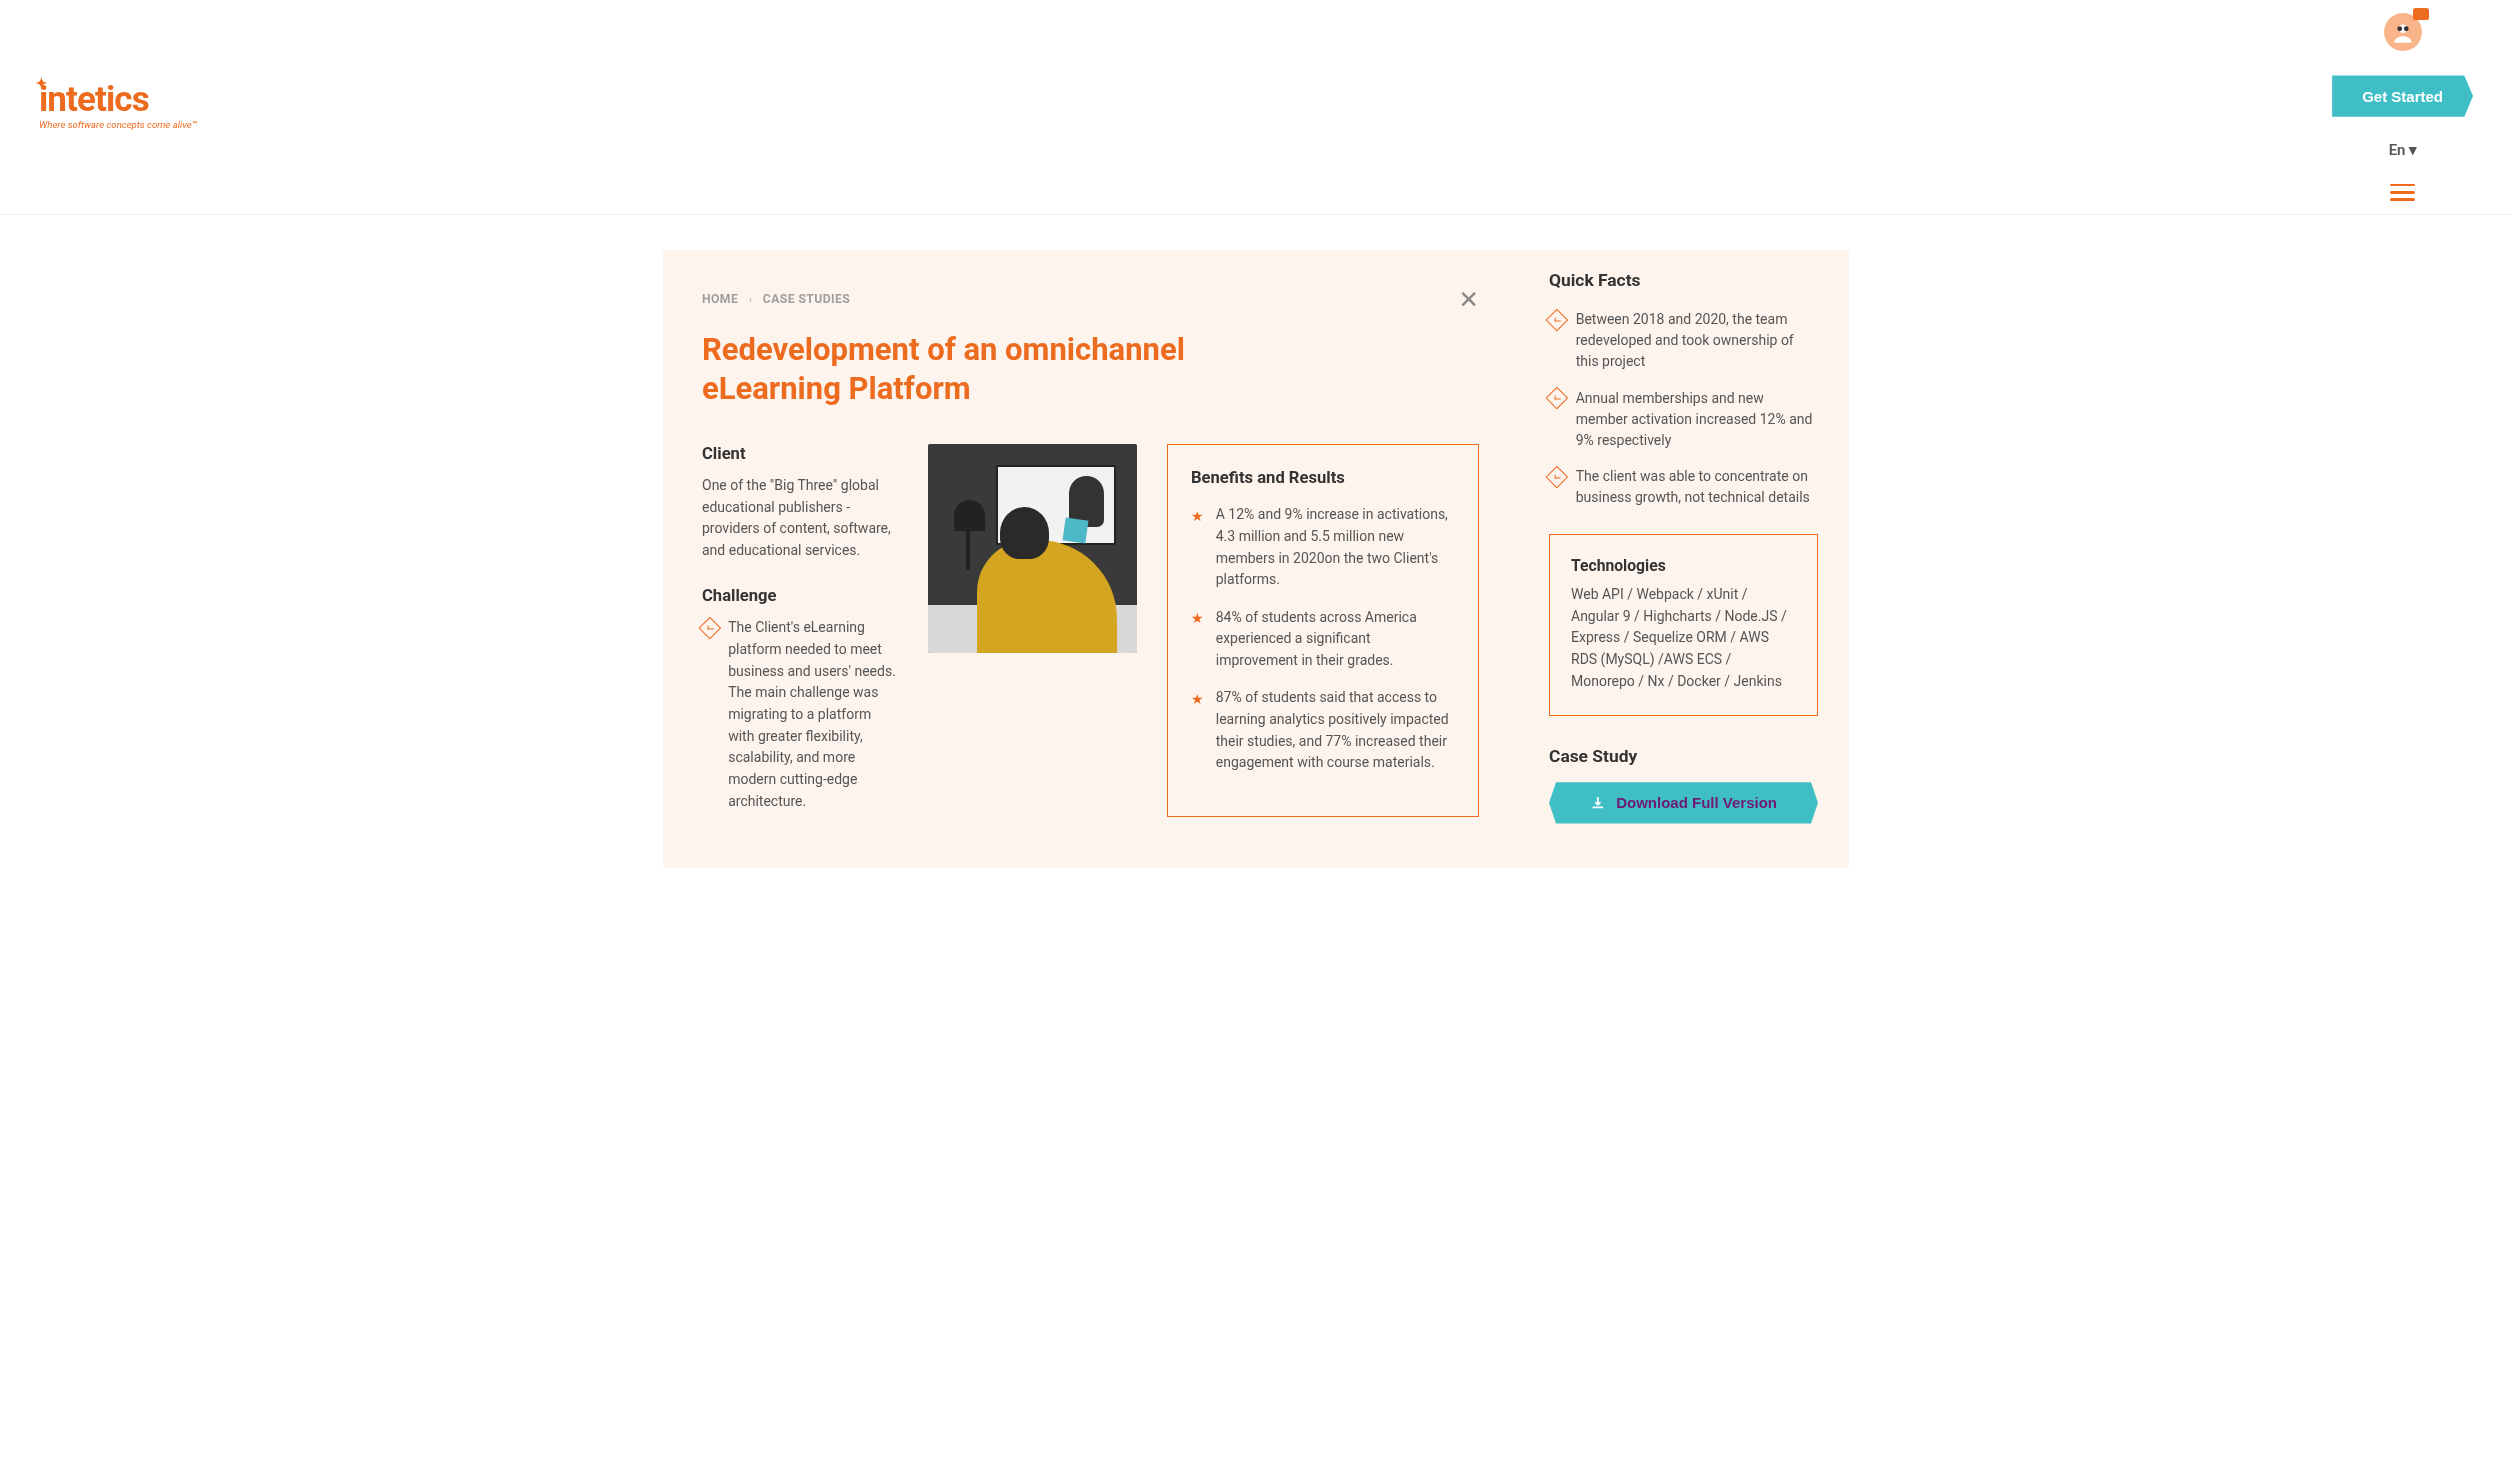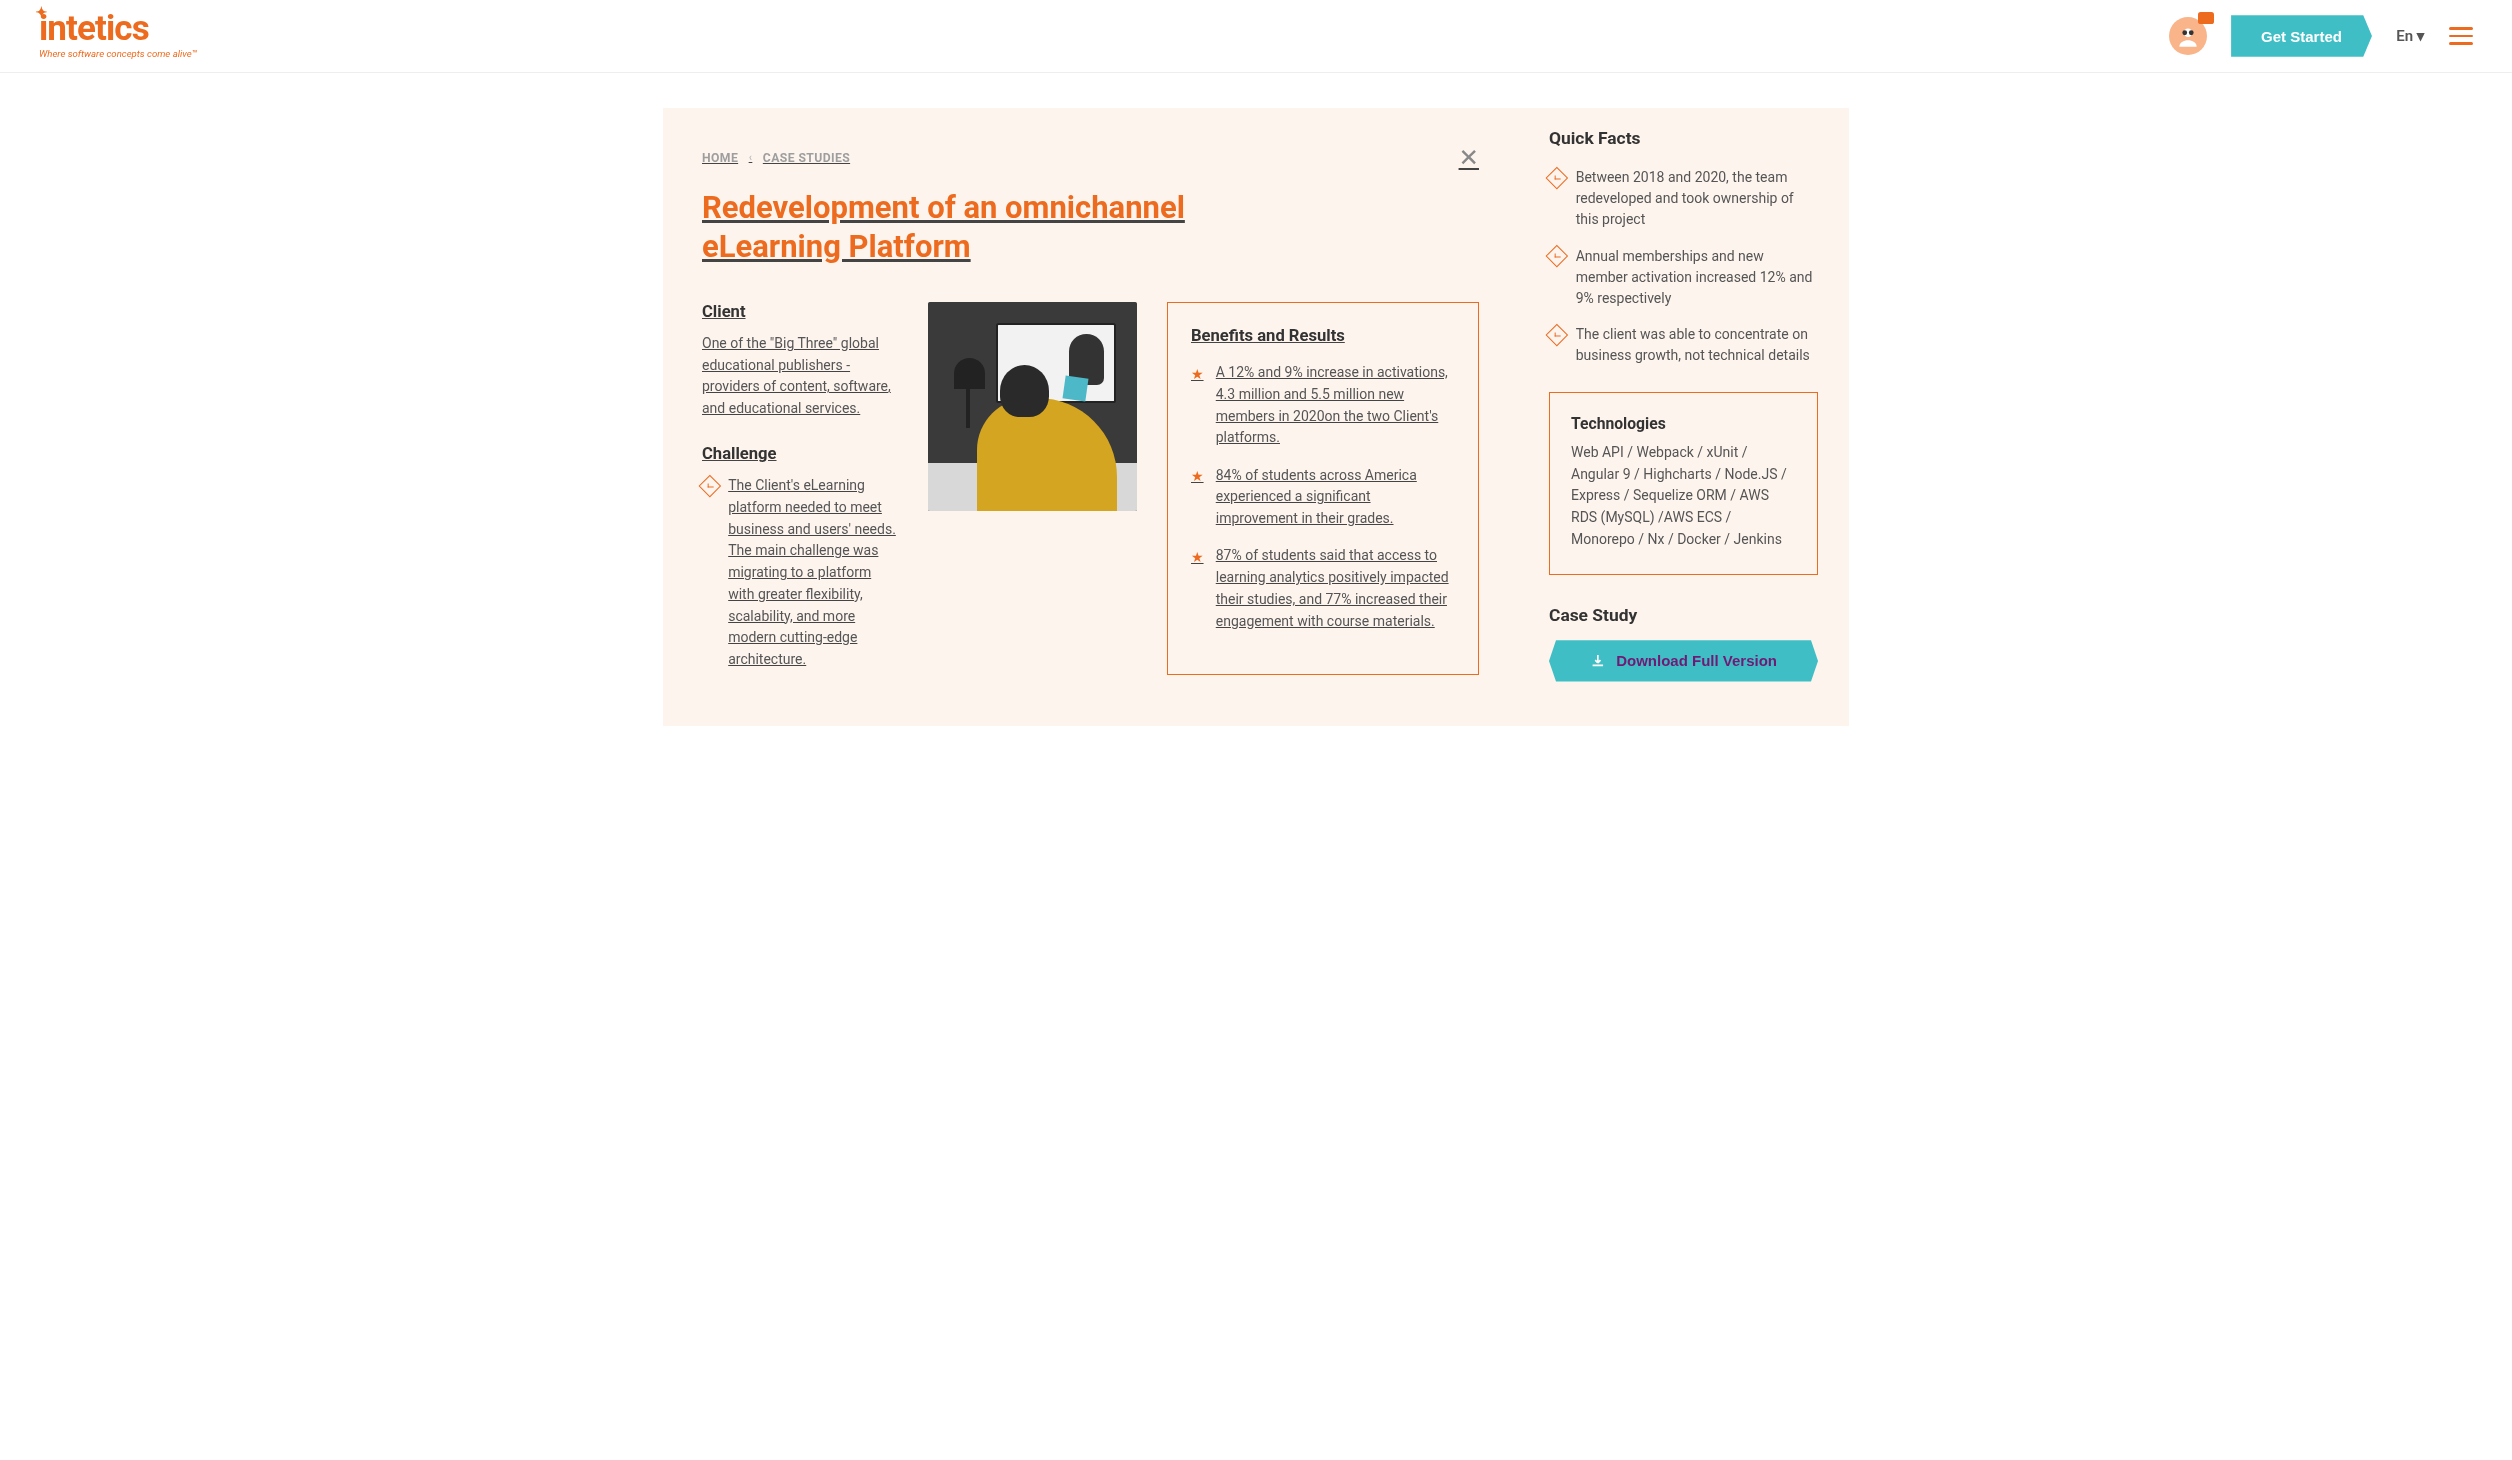--- a/index.html
+++ b/index.html
@@ -2,30 +2,30 @@
 <html style="font-size:14px"><head>
 <meta charset="utf-8">
 <style>
 * { margin:0; padding:0; box-sizing:border-box; }
 body { font-family: 'Segoe UI', Roboto, Helvetica, Arial, sans-serif; background:#fff; color:#444; }
 .header { display:flex; align-items:center; justify-content:space-between; padding:13px 39px; border-bottom:0.9px solid #eee; }
 .logo { display:flex; flex-direction:column; }
 .logo-main { font-size:35px; font-weight:700; color:#ed6b1f; letter-spacing:-0.9px; line-height:.9; position:relative; }
 .logo-star { position:absolute; top:-7px; left:-3.5px; font-size:14px; color:#ed6b1f; }
 .logo-tag { font-size:9.6px; color:#ed6b1f; margin-top:3.5px;font-style:italic; }
-.header-right { display:flex; align-items:center; gap:24.4px; }
+.header-right { display:flex; align-items:center; gap:24.4px;flex-direction:column; }
 .avatar { width:38px; height:38px; border-radius:50%; background:#f9b48a; position:relative; display:flex; align-items:center; justify-content:center; }
 .avatar::after { content:''; position:absolute; top:-5.2px; right:-7px; width:15.7px; height:12.2px; background:#ed6b1f; border-radius:2.6px; }
 .avatar svg { width:26px; height:26px; }
 .btn-cta { background:#3fbfc5; color:#fff; font-weight:700; font-size:15px; padding:12.2px 30px; border:none; cursor:pointer; clip-path:polygon(0 0,calc(100% - 8.7px) 0,100% 50%,calc(100% - 8.7px) 100%,0 100%); }
 .lang { display:flex; align-items:center; gap:3.5px; font-weight:600; color:#555; font-size:15px; cursor:pointer; }
 .hamburger { width:24.4px; height:17.4px; display:flex; flex-direction:column; justify-content:space-between; cursor:pointer; }
 .hamburger span { height:2.6px; background:#ed6b1f; border-radius:1.7px; }
 .page { max-width:1186px; margin:35px auto 0; background:#fdf4ee; display:flex; }
-.main { flex:1; padding:35px 39px 44px;text-decoration:underline; }
+.main { flex:1; padding:35px 39px 44px; }
 .sidebar { width:331px; padding:20px 31px 44px; }
 .crumb-row { display:flex; align-items:center; justify-content:space-between; margin-bottom:17.4px; }
 .breadcrumb { display:flex; align-items:center; gap:10.5px; color:#9e9e9e; font-weight:700; font-size:12.2px; letter-spacing:0.4px; }
 .bc-sep { color:#bbb; font-size:10.5px; }
 .close-x { font-size:24.4px; color:#888; cursor:pointer; font-weight:300; }
 .title { color:#ed6b1f; font-size:31px; font-weight:700; line-height:1.25; margin-bottom:35px; max-width:628px; }
 .cols { display:flex; gap:30px; }
 .col-left { width:196px; }
 .col-mid { width:209px; }
 .col-right { flex:1; }

